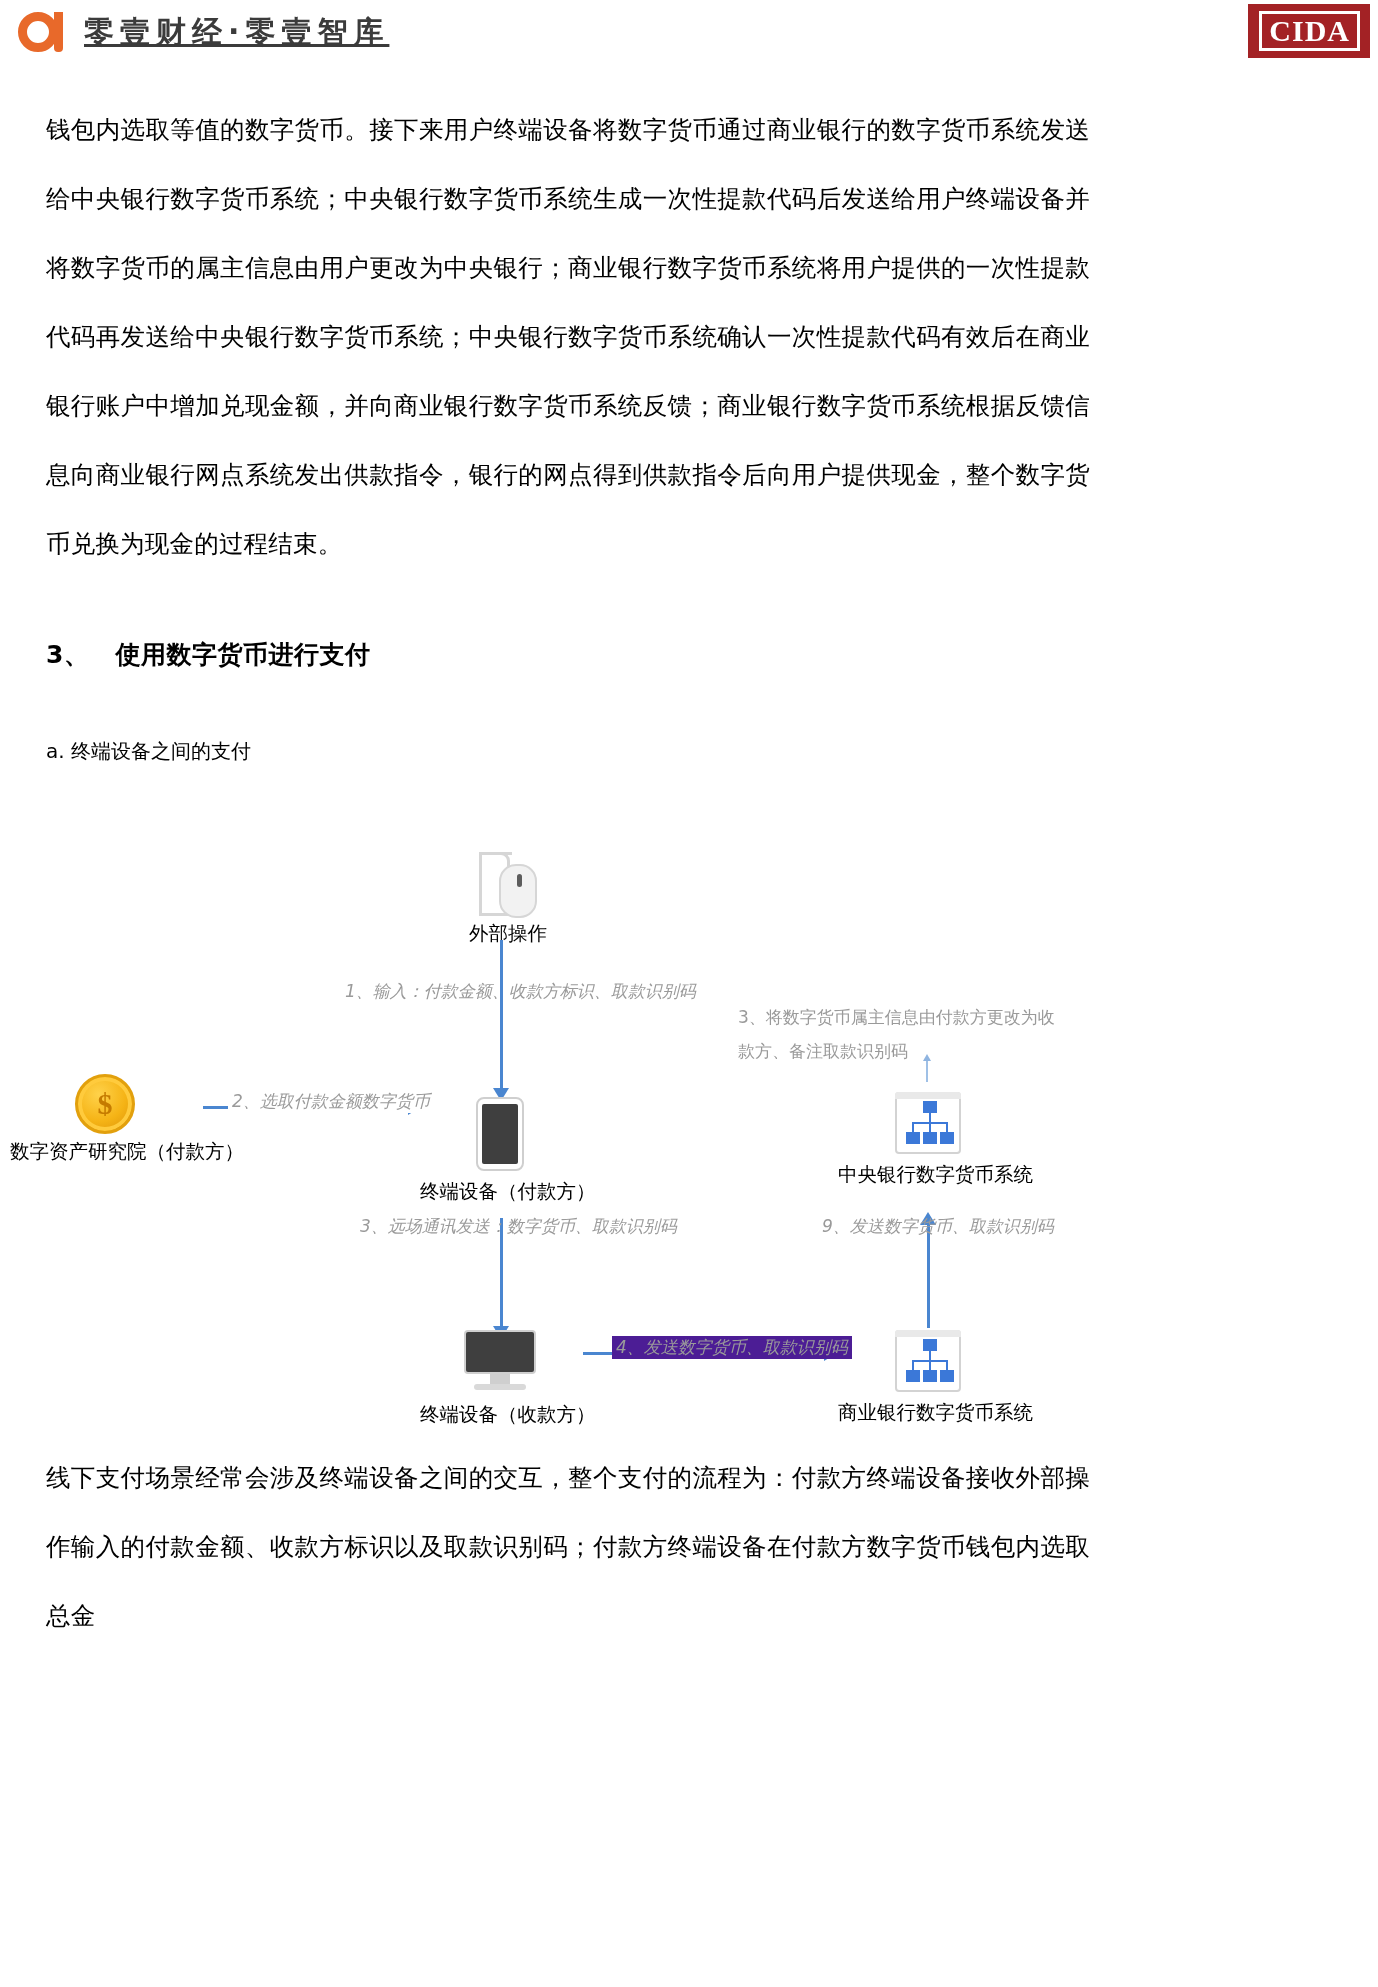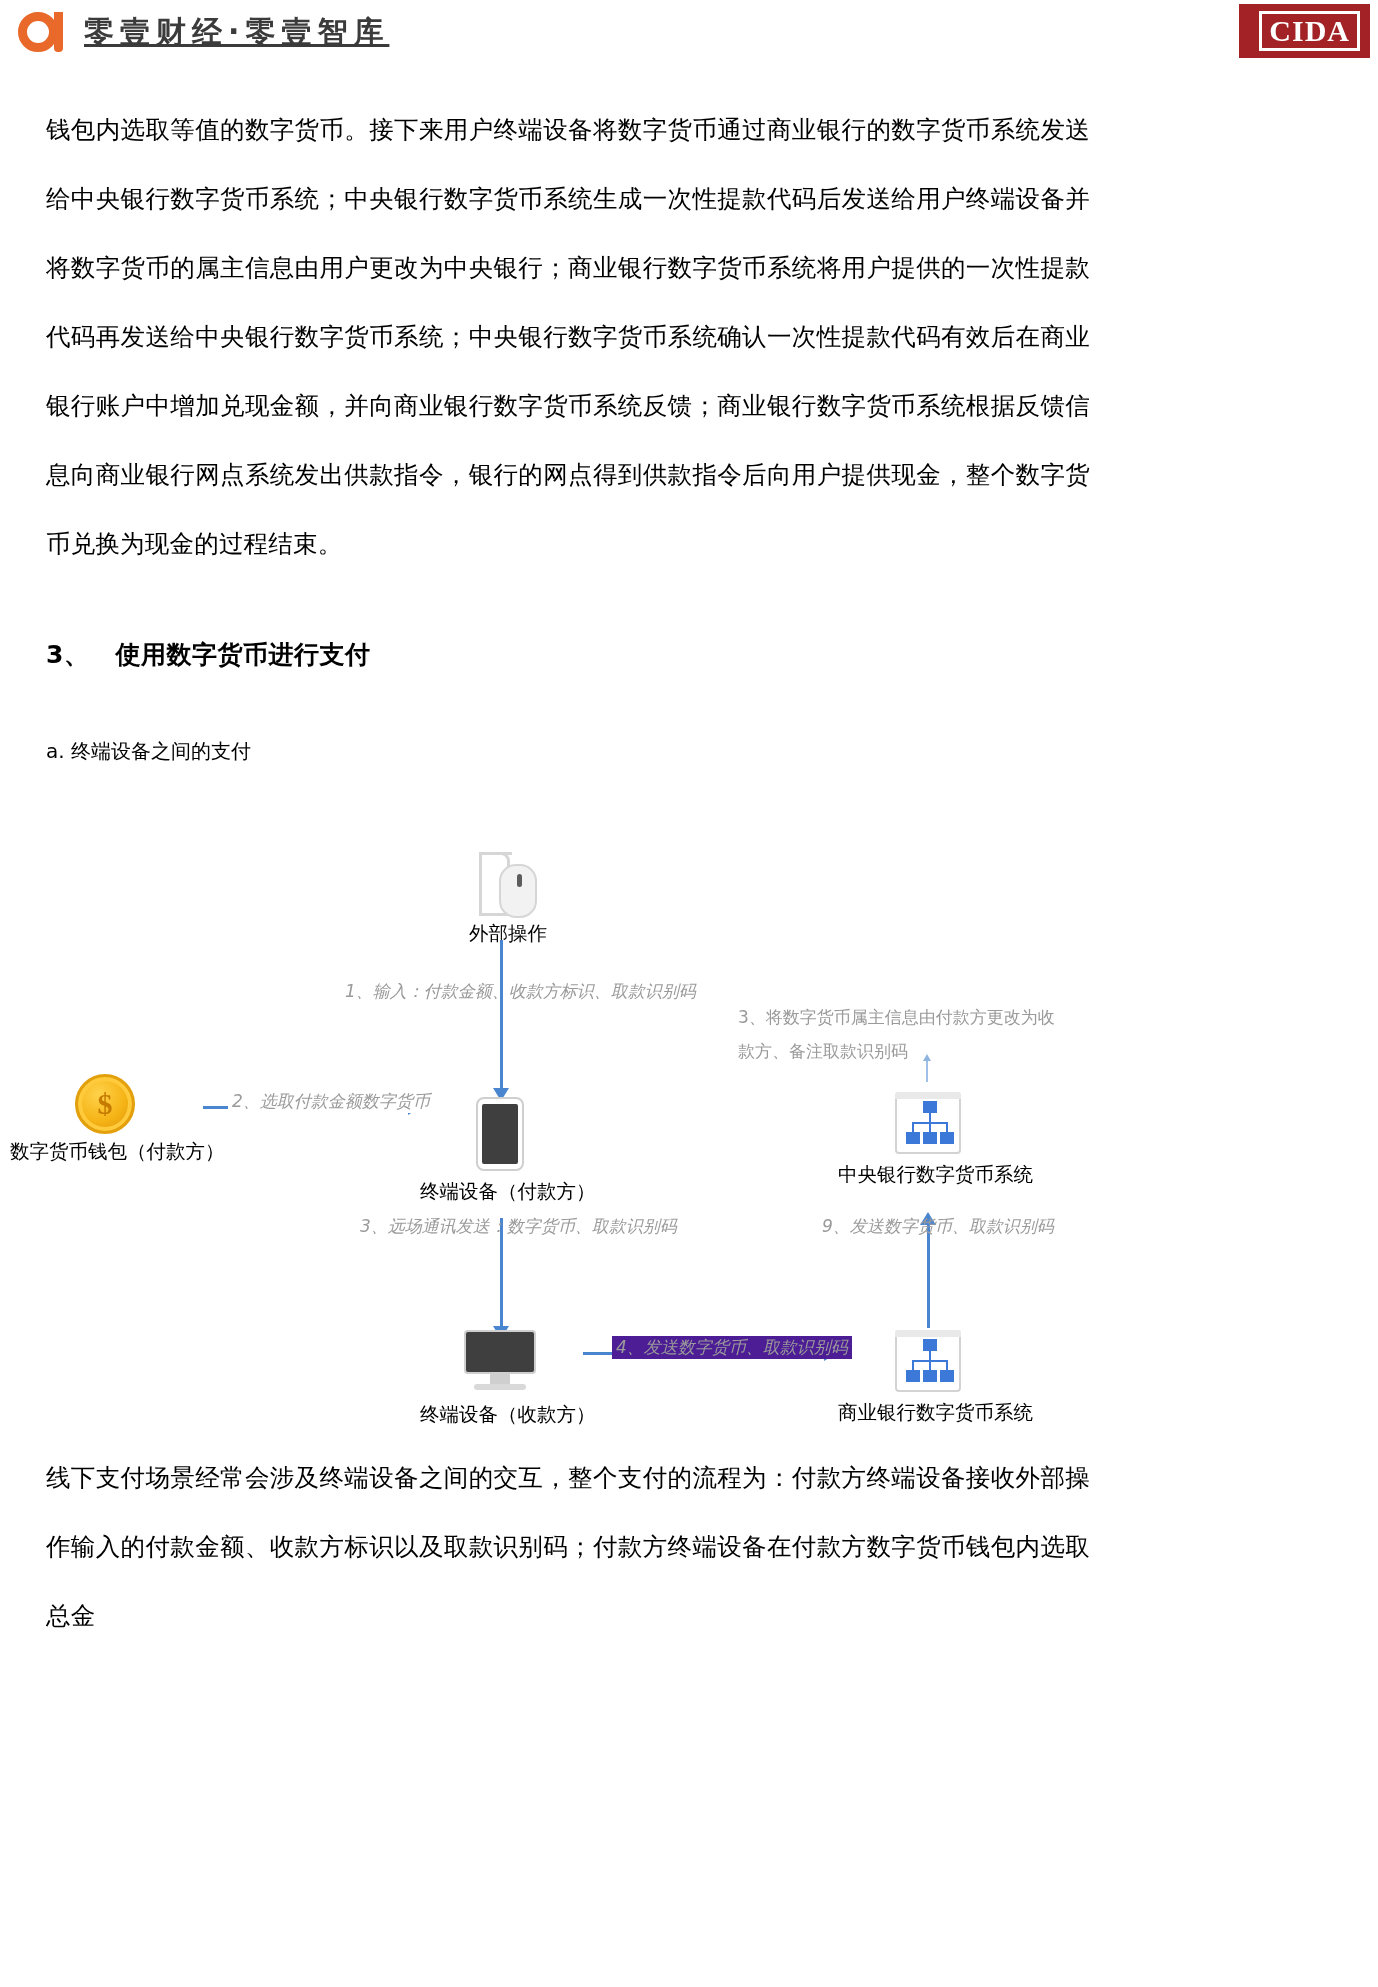--- a/index.html
+++ b/index.html
@@ -5,21 +5,21 @@
   html,body{margin:0;padding:0;background:#fff;}
   body{width:1378px;height:1987px;position:relative;font-family:"Liberation Sans","DejaVu Sans",sans-serif;color:#000;overflow:hidden;}
 
   
   #header{position:absolute;left:0;top:0;width:1378px;height:72px;}
   #logo-left{position:absolute;left:18px;top:6px;display:flex;align-items:center;gap:14px;}
   .alpha-mark{width:52px;height:52px;position:relative;}
   .alpha-mark .ring{position:absolute;left:0;top:6px;width:40px;height:40px;border:9px solid #e8692a;border-radius:50%;box-sizing:border-box;}
   .alpha-mark .stem{position:absolute;left:36px;top:6px;width:9px;height:40px;background:#e8692a;border-radius:0 0 4px 4px;}
   #brand-text{font-size:30px;font-weight:700;letter-spacing:6px;color:#3b3b3b;font-family:"DejaVu Sans","Liberation Sans",sans-serif;white-space:nowrap;text-decoration:underline;}
-  #logo-right{position:absolute;right:8px;top:4px;background:#a32225;padding:7px 10px 7px 20px;display:flex;align-items:center;gap:12px;}
+  #logo-right{position:absolute;right:8px;top:4px;background:#a32225;padding:7px 10px 7px 11px;display:flex;align-items:center;gap:12px;}
   #cida-box{border:3px solid #ffffff;color:#ffffff;font-size:30px;font-weight:700;letter-spacing:1px;padding:1px 7px;font-family:"Liberation Serif","DejaVu Serif",serif;line-height:1.05;}
   #cida-names{display:flex;flex-direction:column;justify-content:center;}
   #cida-cn{color:#fff;font-size:25px;font-weight:700;letter-spacing:7px;line-height:1.15;white-space:nowrap;font-family:"DejaVu Sans","Liberation Sans",sans-serif;}
   #cida-en{color:#fff;font-size:16px;letter-spacing:0px;line-height:1.2;white-space:nowrap;font-family:"Liberation Sans",sans-serif;}
 
   
   .para{position:absolute;left:46px;width:1044px;font-size:24.5px;line-height:69px;color:#000;text-align:justify;font-family:"DejaVu Sans","Liberation Sans",sans-serif;letter-spacing:0.2px;}
   #para-1{top:95px;}
   #heading-3{position:absolute;left:46px;top:638px;font-size:25px;font-weight:700;color:#000;font-family:"DejaVu Sans","Liberation Sans",sans-serif;letter-spacing:0.5px;}
   #heading-3 .num{margin-right:26px;}
@@ -116,21 +116,21 @@
   </div>
 
   <div class="arrow arrow-v" style="left:500px;top:100px;height:150px;"></div>
   <div class="ahead ahead-down" style="left:493px;top:248px;"></div>
   <div class="step-label" style="left:345px;top:140px;">1、输入：付款金额、收款方标识、取款识别码</div>
 
   <div class="node" style="left:10px;top:234px;width:190px;">
     <div class="coin-icon">
         <span>$</span>
       </div>
-    <div class="node-label">数字货币钱包（付款方）</div>
+    <div class="node-label">数字资产研究院（付款方）</div>
   </div>
 
   <div class="arrow arrow-h" style="left:203px;top:266px;width:207px;"></div>
   <div class="ahead ahead-right" style="left:408px;top:259px;"></div>
   <div class="step-label" style="left:228px;top:250px;background:#fff;padding:0 4px;">2、选取付款金额数字货币</div>
 
   <div class="node" style="left:420px;top:257px;width:160px;">
     <div class="phone-icon">
         <div class="scr"></div>
       </div>

